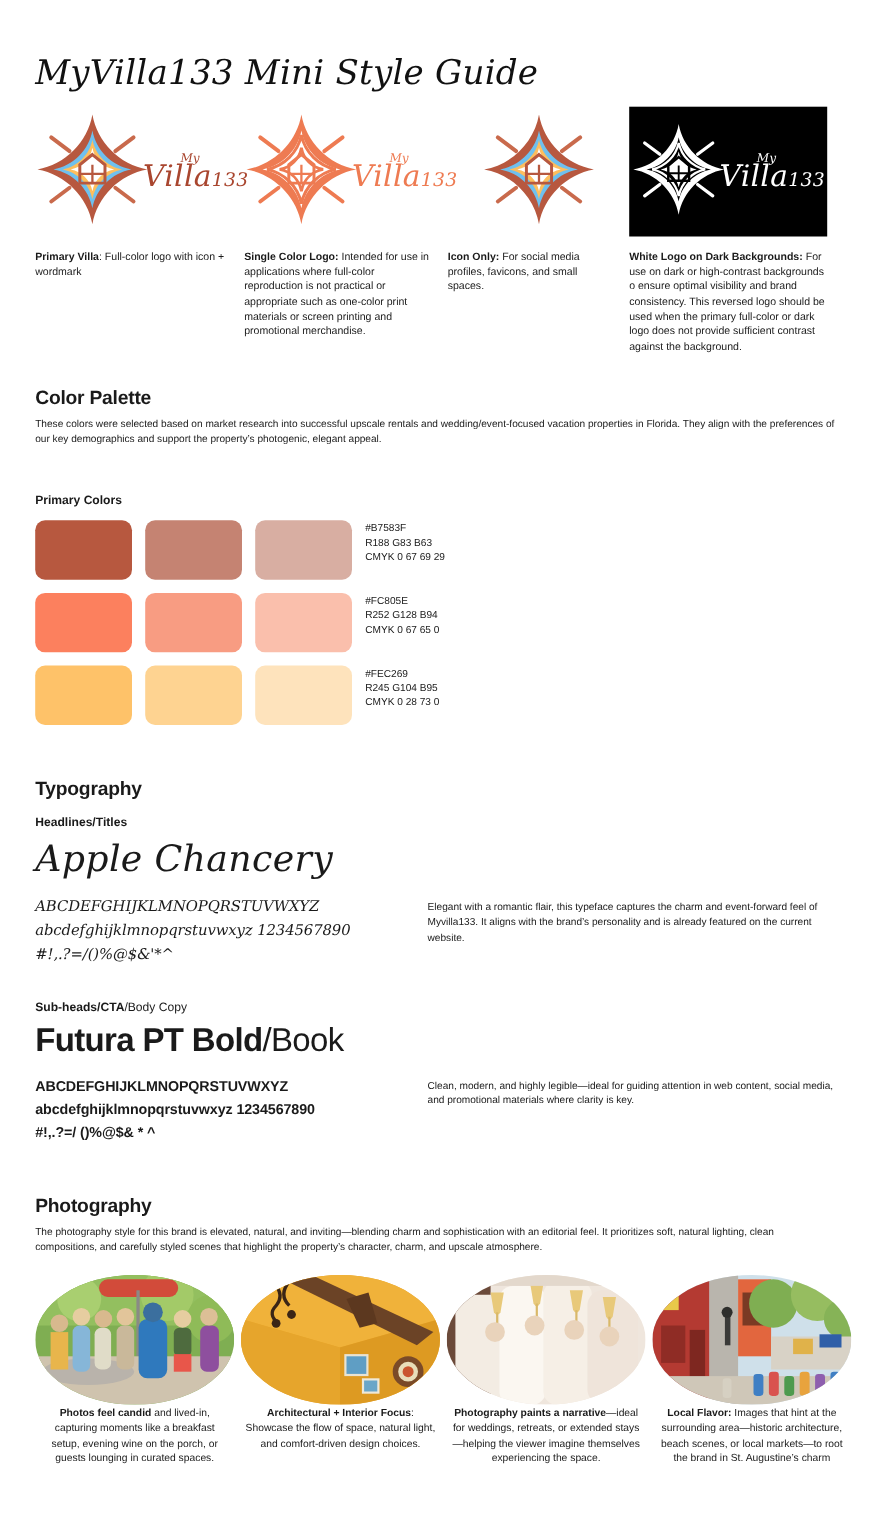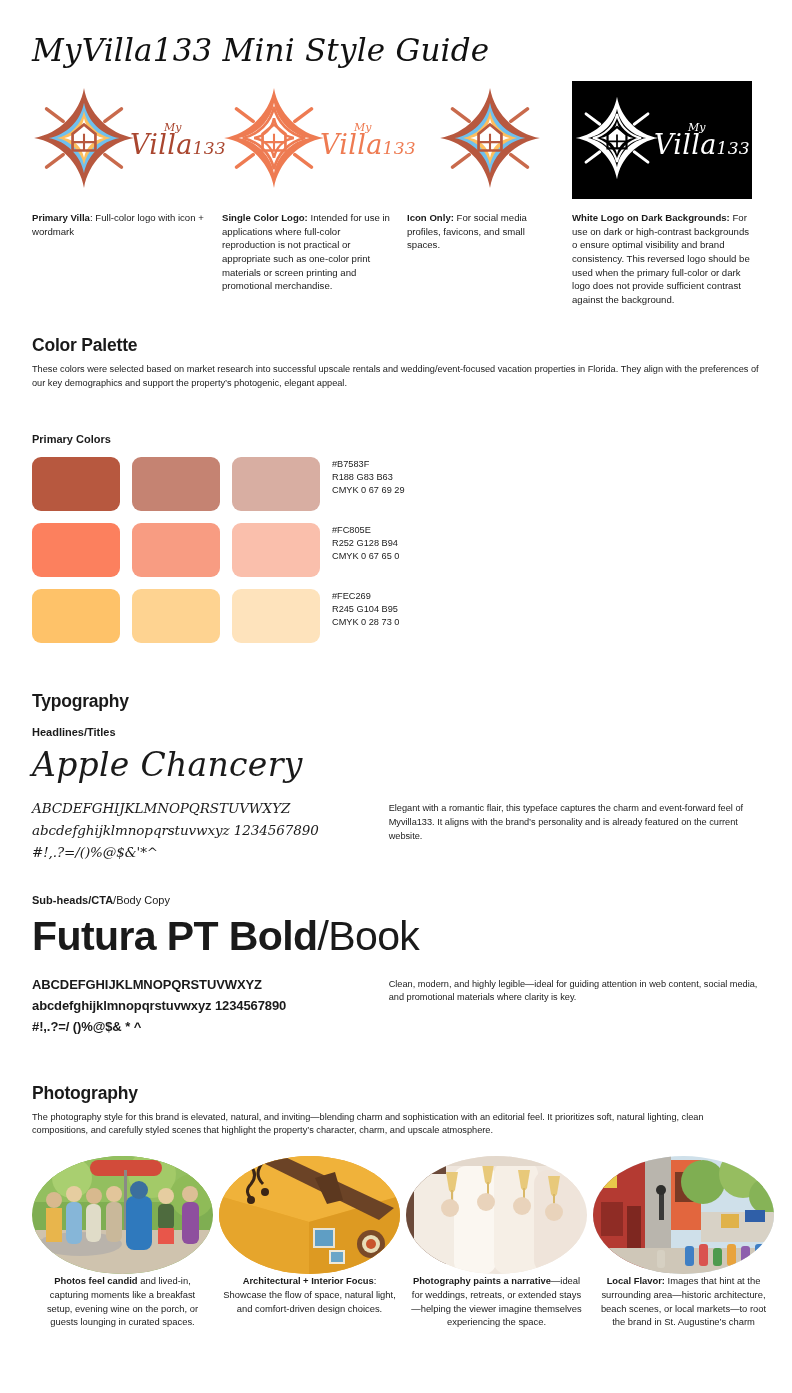--- a/index.html
+++ b/index.html
@@ -3,21 +3,21 @@
 <meta charset="utf-8">
 <style>
   * { box-sizing: border-box; margin: 0; padding: 0; }
   html, body {
     width: 792px; height: 1393px;
     background: #ffffff;
     font-family: "Liberation Sans", sans-serif;
     color: #1a1a1a;
     overflow: hidden;
   }
-  .page { position: relative; width: 792px; height: 1393px; padding: 0 32px; }
+  .page { position: relative; width: 792px; height: 1393px; padding: 16px 32px; }
 
   
   .doc-title {
     font-family: "DejaVu Serif", serif;
     font-style: italic;
     font-size: 31px;
     letter-spacing: .2px;
     color: #111;
     padding-top: 33px;
     line-height: 1.1;
@@ -86,21 +86,21 @@
     font-family: "DejaVu Serif", serif; font-style: italic;
     font-size: 33px; margin-top: 7px; letter-spacing: .3px;
   }
   .specimen-row { display: flex; margin-top: 14px; }
   .specimen { width: 365px; }
   .spec-chancery {
     font-family: "DejaVu Serif", serif; font-style: italic;
     font-size: 13.5px; line-height: 1.62; letter-spacing: -.1px;
   }
   .spec-desc { width: 380px; font-size: 9.2px; line-height: 1.5; padding-top: 4px; }
-  .display-futura { font-size: 41px; margin-top: 7px; letter-spacing: -.6px; }
+  .display-futura { font-size: 30px; margin-top: 7px; letter-spacing: -.6px; }
   .display-futura b { font-weight: 700; }
   .display-futura .light { font-weight: 300; }
   .spec-futura { font-size: 13px; font-weight: 700; line-height: 1.62; letter-spacing: -.1px; }
 
   
   #photography { margin-top: 46px; }
   .photo-row { display: flex; margin-top: 18px; gap: 6px; }
   .photo-cell { width: 181px; }
   .photo {
     width: 181px; height: 118px; border-radius: 50%;

